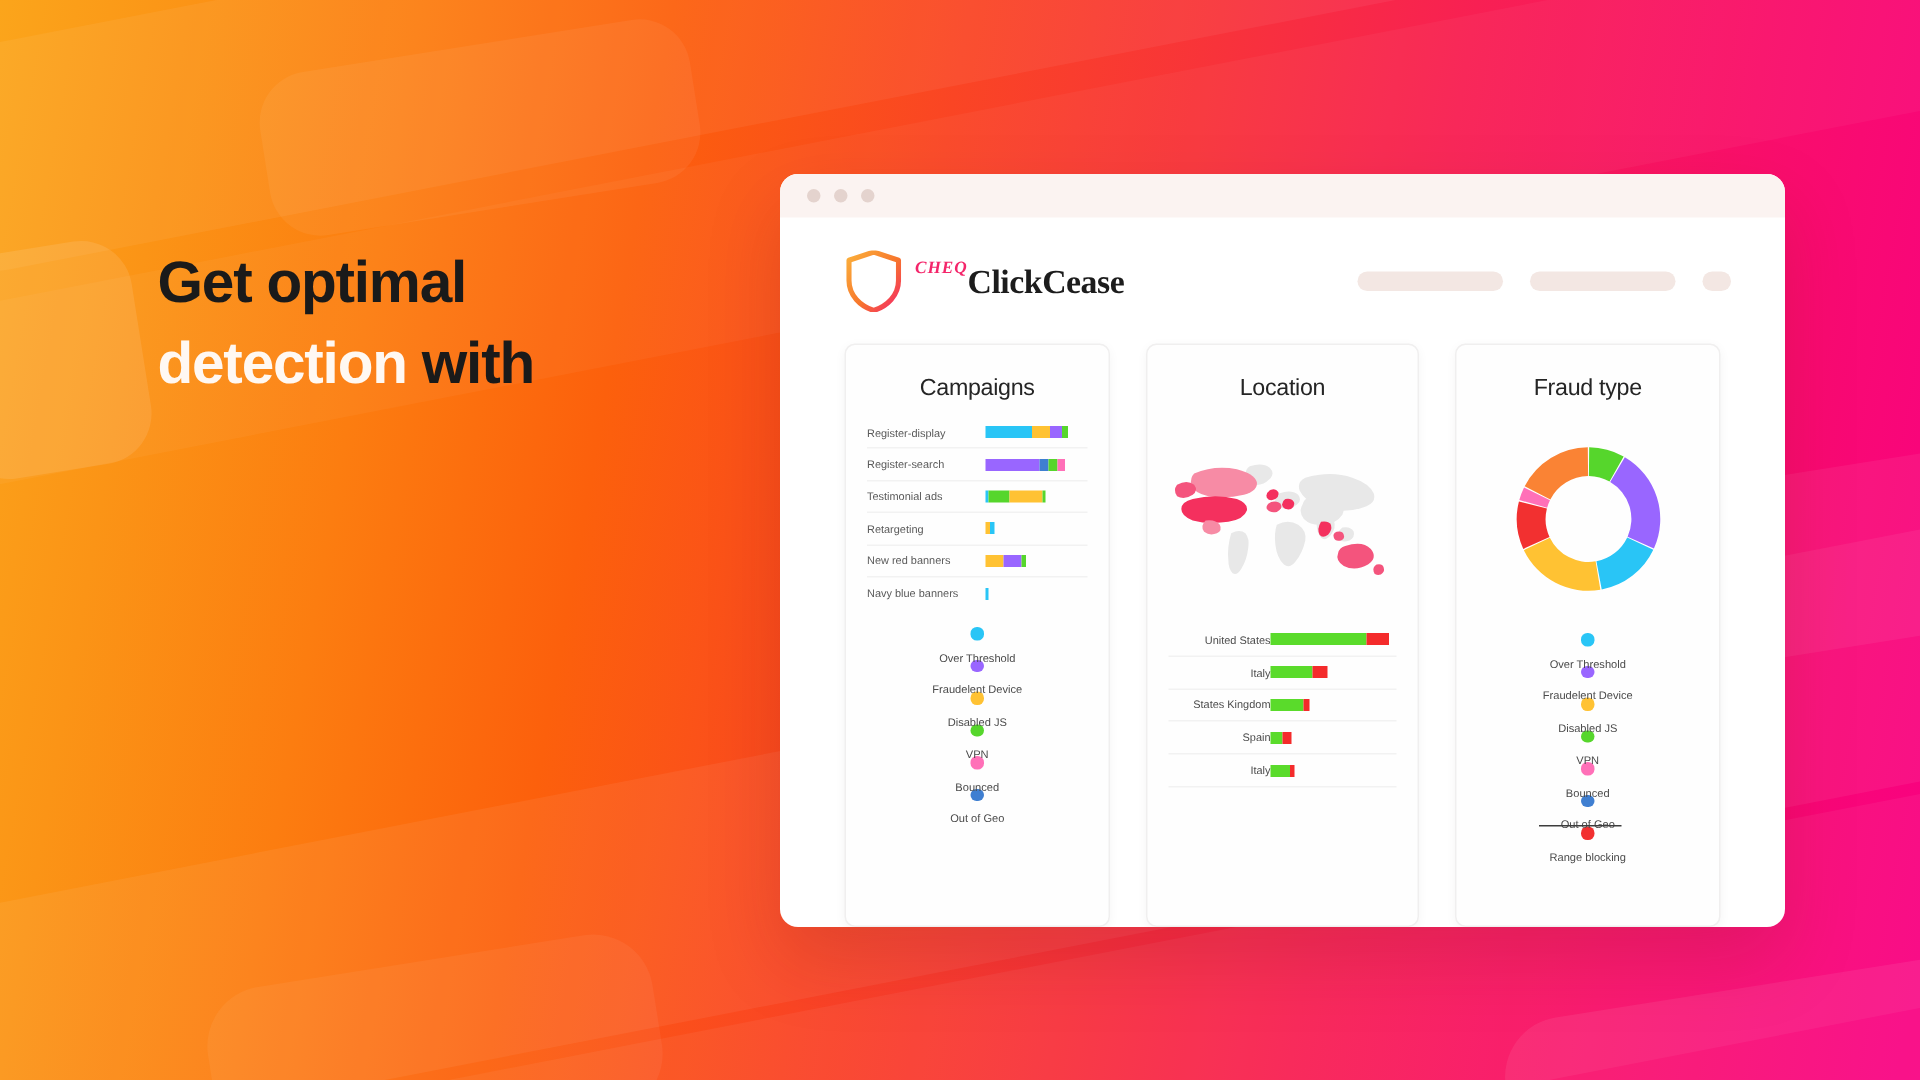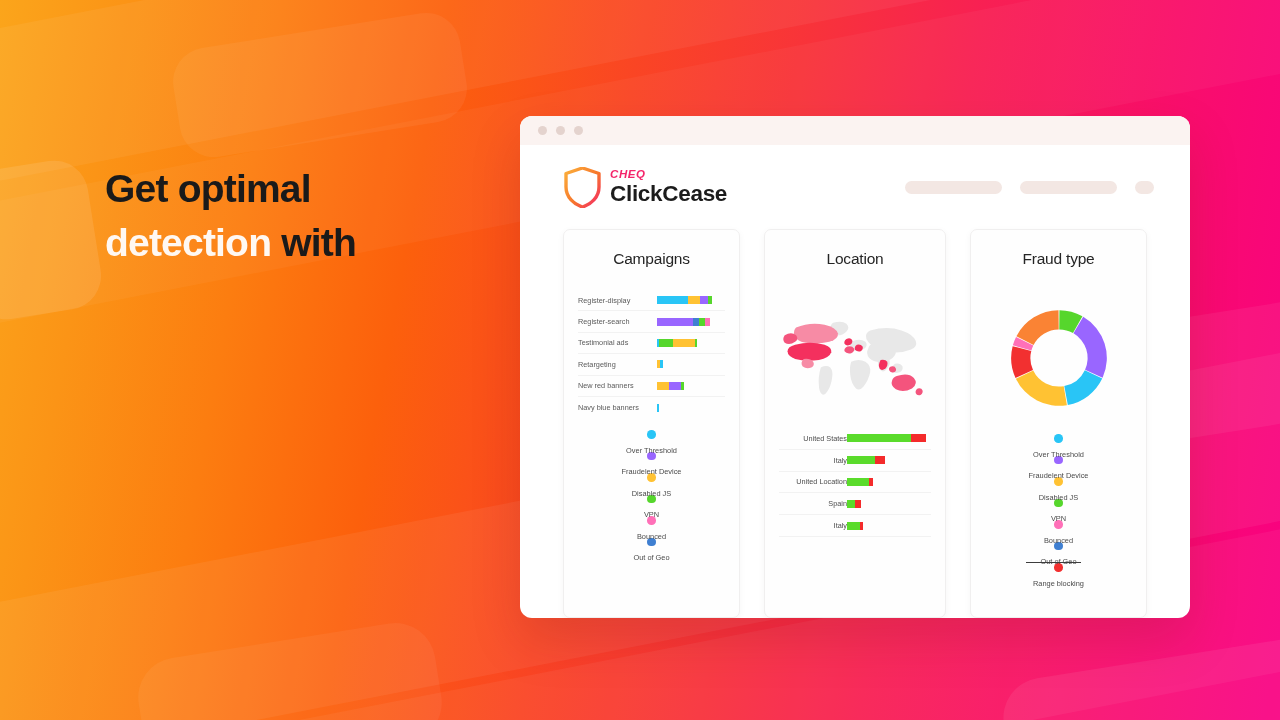--- a/index.html
+++ b/index.html
@@ -69,21 +69,21 @@
 
   .appheader {
     height: 84px;
     display: flex;
     align-items: center;
     padding: 0 36px 0 44px;
     flex: none;
   }
   .logo-wrap { display: flex; align-items: center; gap: 9px; }
   .shield { width: 37px; height: 41px; flex: none; }
-  .brand-text { display: flex; flex-direction: column; line-height: 1; }
+  .brand-text { display: flex; flex-direction: row; line-height: 1; font-family: Liberation Serif, serif; }
   .brand-top {
     font-size: 11.5px; font-weight: bold; font-style: italic;
     color: #F4256A; letter-spacing: 0.6px;
   }
   .brand-main {
     font-size: 22.5px; font-weight: bold; color: #1c1c1c;
     letter-spacing: -0.3px; margin-top: 3px;
   }
   .header-right { margin-left: auto; display: flex; align-items: center; gap: 18px; }
   .pill { height: 13px; border-radius: 7px; background: #F3E7E3; }
@@ -106,21 +106,21 @@
     width: 182px;
     padding: 20px 14px 16px;
     display: flex;
     flex-direction: column;
   }
   .card-title {
     text-align: center;
     font-size: 15.5px;
     color: #252525;
     letter-spacing: -0.2px;
-    margin-bottom: 22px;
+    margin-bottom: 10px;
   }
 
   
   .camp-rows { }
   .camp-row {
     display: flex;
     align-items: center;
     height: 21.4px;
     border-bottom: 1px solid #F2F2F2;
   }
@@ -377,21 +377,21 @@
             </div>
           </div>
           <div class="loc-row">
             <div class="loc-label">Italy</div>
             <div class="loc-bar">
               <div style="width: 28px; background: rgb(90, 219, 43);"></div>
               <div style="width: 10px; background: rgb(244, 43, 43);"></div>
             </div>
           </div>
           <div class="loc-row">
-            <div class="loc-label">United Location</div>
+            <div class="loc-label">States Kingdom</div>
             <div class="loc-bar">
               <div style="width: 22px; background: rgb(90, 219, 43);"></div>
               <div style="width: 4px; background: rgb(244, 43, 43);"></div>
             </div>
           </div>
           <div class="loc-row">
             <div class="loc-label">Spain</div>
             <div class="loc-bar">
               <div style="width: 8px; background: rgb(90, 219, 43);"></div>
               <div style="width: 6px; background: rgb(244, 43, 43);"></div>

